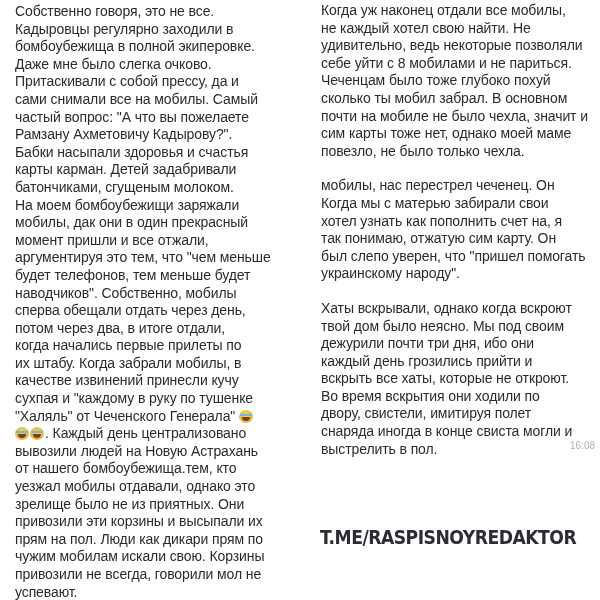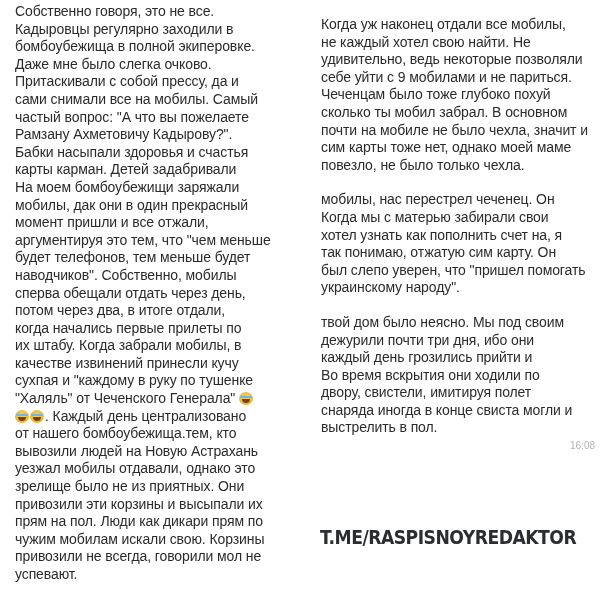--- a/index.html
+++ b/index.html
@@ -21,21 +21,21 @@
       line-height: 17.6px;
       letter-spacing: -0.1px;
     }
     .col-left {
       left: 15px;
       top: 3px;
       width: 286px;
     }
     .col-right {
       left: 321px;
-      top: 16px;
+      top: 2px;
       width: 270px;
     }
     .line {
       white-space: nowrap;
       display: block;
     }
     .para {
       margin: 0 0 17px 0;
     }
     .emoji {
@@ -97,69 +97,72 @@
   <span class="line">Собственно говоря, это не все.</span>
   <span class="line">Кадыровцы регулярно заходили в</span>
   <span class="line">бомбоубежища в полной экиперовке.</span>
   <span class="line">Даже мне было слегка очково.</span>
   <span class="line">Притаскивали с собой прессу, да и</span>
   <span class="line">сами снимали все на мобилы. Самый</span>
   <span class="line">частый вопрос: "А что вы пожелаете</span>
   <span class="line">Рамзану Ахметовичу Кадырову?".</span>
   <span class="line">Бабки насыпали здоровья и счастья</span>
   <span class="line">карты карман. Детей задабривали</span>
+  <span class="line">батончиками, сгущеным молоком.</span>
   <span class="line">На моем бомбоубежищи заряжали</span>
   <span class="line">мобилы, дак они в один прекрасный</span>
   <span class="line">момент пришли и все отжали,</span>
   <span class="line">аргументируя это тем, что "чем меньше</span>
   <span class="line">будет телефонов, тем меньше будет</span>
   <span class="line">наводчиков". Собственно, мобилы</span>
   <span class="line">сперва обещали отдать через день,</span>
   <span class="line">потом через два, в итоге отдали,</span>
   <span class="line">когда начались первые прилеты по</span>
   <span class="line">их штабу. Когда забрали мобилы, в</span>
   <span class="line">качестве извинений принесли кучу</span>
   <span class="line">сухпая и "каждому в руку по тушенке</span>
   <span class="line"><span>"Халяль" от Чеченского Генерала" </span><span class="emoji"></span></span>
   <span class="line"><span class="emoji"></span><span class="emoji"></span><span>. Каждый день централизовано</span></span>
+  <span class="line">вывозили людей на Новую Астрахань</span>
   <span class="line">от нашего бомбоубежища.тем, кто</span>
-  <span class="line">вывозили людей на Новую Астрахань</span>
   <span class="line">уезжал мобилы отдавали, однако это</span>
   <span class="line">зрелище было не из приятных. Они</span>
   <span class="line">привозили эти корзины и высыпали их</span>
   <span class="line">прям на пол. Люди как дикари прям по</span>
   <span class="line">чужим мобилам искали свою. Корзины</span>
   <span class="line">привозили не всегда, говорили мол не</span>
   <span class="line">успевают.</span>
 </div>
 
 <div class="col col-right">
   <div class="para">
     <span class="line">Когда уж наконец отдали все мобилы,</span>
     <span class="line">не каждый хотел свою найти. Не</span>
     <span class="line">удивительно, ведь некоторые позволяли</span>
-    <span class="line">себе уйти с 9 мобилами и не париться.</span>
+    <span class="line">себе уйти с 8 мобилами и не париться.</span>
     <span class="line">Чеченцам было тоже глубоко похуй</span>
     <span class="line">сколько ты мобил забрал. В основном</span>
     <span class="line">почти на мобиле не было чехла, значит и</span>
     <span class="line">сим карты тоже нет, однако моей маме</span>
     <span class="line">повезло, не было только чехла.</span>
   </div>
   <div class="para">
     <span class="line">мобилы, нас перестрел чеченец. Он</span>
     <span class="line">Когда мы с матерью забирали свои</span>
     <span class="line">хотел узнать как пополнить счет на, я</span>
     <span class="line">так понимаю, отжатую сим карту. Он</span>
     <span class="line">был слепо уверен, что "пришел помогать</span>
     <span class="line">украинскому народу".</span>
   </div>
   <div class="para">
+    <span class="line">Хаты вскрывали, однако когда вскроют</span>
     <span class="line">твой дом было неясно. Мы под своим</span>
     <span class="line">дежурили почти три дня, ибо они</span>
     <span class="line">каждый день грозились прийти и</span>
+    <span class="line">вскрыть все хаты, которые не откроют.</span>
     <span class="line">Во время вскрытия они ходили по</span>
     <span class="line">двору, свистели, имитируя полет</span>
     <span class="line">снаряда иногда в конце свиста могли и</span>
     <span class="line">выстрелить в пол.</span>
   </div>
 </div>
 
 <div class="timestamp">16:08</div>
 
 <div class="watermark">T.ME/RASPISNOYREDAKTOR</div>

